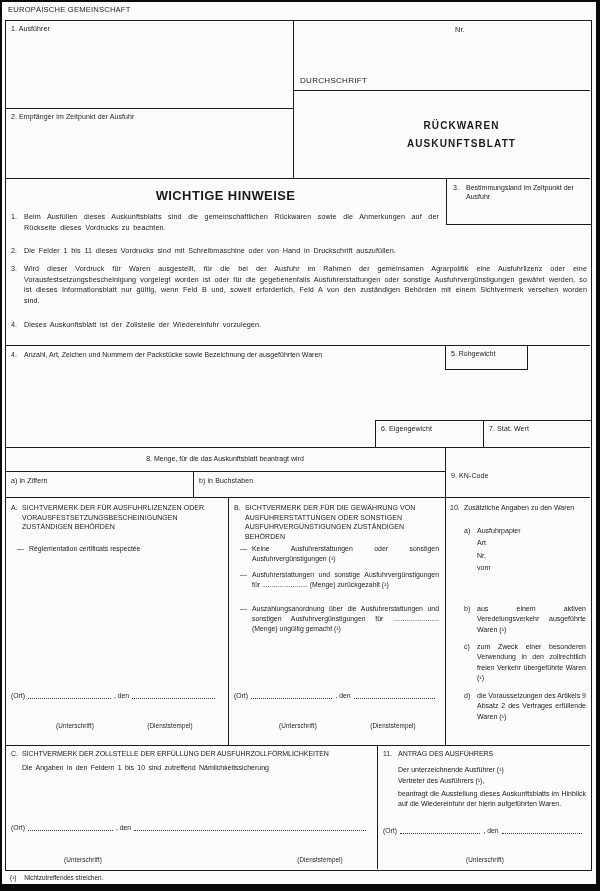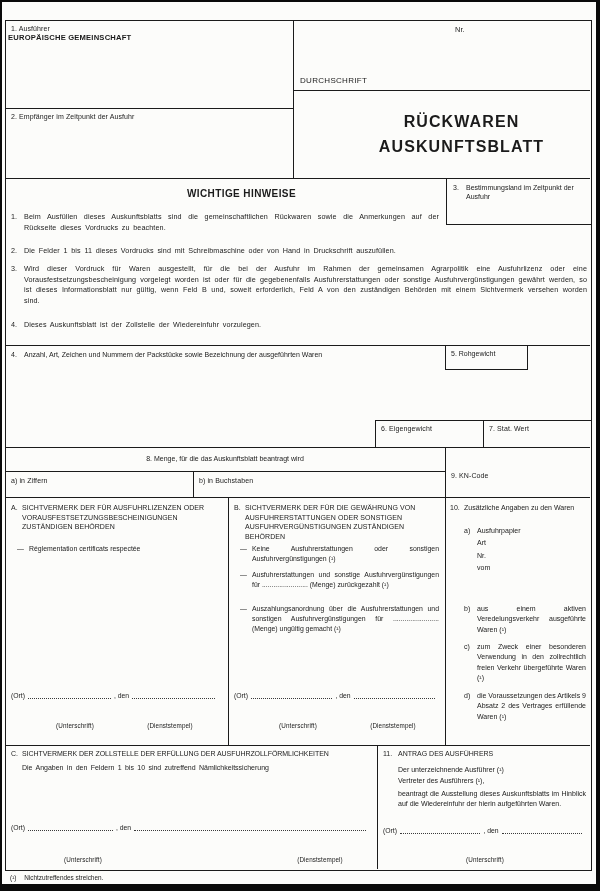--- a/index.html
+++ b/index.html
@@ -14,40 +14,40 @@
   .small{font-size:6.3px;letter-spacing:.1px;}
   .flexnum{display:flex;}
   .flexnum .num{flex:none;}
   .flexnum .txt{flex:1;}
   .just{text-align:justify;}
   .note{position:absolute;display:flex;font-size:7.2px;line-height:10.6px;word-spacing:1.6px;letter-spacing:.1px;}
   .note .nnum{width:13px;flex:none;}
   .note .ntext{flex:1;text-align:justify;}
   .inf3{font-size:44px;font-weight:bold;letter-spacing:-1.5px;-webkit-text-stroke:1.8px #141414;
         transform:scaleY(.98);transform-origin:left top;line-height:44px;}
-  .bigtitle{font-size:16px;font-weight:bold;letter-spacing:1.1px;padding-left:40px;}
+  .bigtitle{font-size:10px;font-weight:bold;letter-spacing:1.1px;padding-left:40px;}
   .sigrow{position:absolute;display:flex;align-items:flex-end;font-size:6.8px;line-height:8px;}
   .sigrow .dotline{flex:1;border-bottom:1.3px dotted #3a3a3a;margin:0 3px 1px 3px;height:6px;min-width:20px;}
   .sectitle{font-size:7px;line-height:9.6px;letter-spacing:.05px;}
   .dashitem{position:absolute;display:flex;font-size:6.9px;line-height:10.2px;}
   .dashitem .num{width:12px;flex:none;}
   .dashitem .txt{flex:1;text-align:justify;}
   .ctr{text-align:center;}
 </style>
 </head>
 <body>
 
 <div class="root">
 
   <div class="edge" style="left:0;top:0;width:600px;height:2px;"></div>
   <div class="edge" style="left:0;top:0;width:2px;height:891px;"></div>
   <div class="edge" style="left:596px;top:0;width:4px;height:891px;"></div>
   <div class="edge" style="left:0;top:884px;width:600px;height:7px;"></div>
 
-  <div class="abs" style="left:8px;top:5px;font-size:7.6px;font-weight:bold;letter-spacing:.2px;margin-top:28px;">EUROPÄISCHE GEMEINSCHAFT</div>
+  <div class="abs" style="left:8px;top:5px;font-size:7.6px;font-weight:normal;letter-spacing:.2px;">EUROPÄISCHE GEMEINSCHAFT</div>
 
   <div class="frame" style="left:5px;top:20px;width:585px;height:849px;"></div>
 
   <div class="vl" style="left:293px;top:20px;height:158px;"></div>
   <div class="hl" style="left:5px;top:108px;width:288px;"></div>
   <div class="hl" style="left:293px;top:90px;width:297px;"></div>
   <div class="hl" style="left:5px;top:178px;width:585px;"></div>
 
   <div class="lbl" style="left:11px;top:25px;">1.  Ausführer</div>
   <div class="abs" style="left:11px;top:36px;width:270px;height:66px;"></div>
@@ -64,21 +64,21 @@
     <div class="bigtitle">AUSKUNFTSBLATT</div>
   </div>
 
   <div class="abs" style="left:446px;top:178px;width:144px;height:46px;border-left:1px solid #1b1b1b;border-bottom:1px solid #1b1b1b;">
     <div class="flexnum" style="margin:5px 4px 0 6px;font-size:7px;line-height:9px;">
       <span class="num" style="width:13px;">3.</span>
       <span class="txt">Bestimmungsland im Zeitpunkt der Ausfuhr</span>
     </div>
   </div>
 
-  <div class="abs ctr" style="left:21px;top:188px;width:441px;font-size:10px;font-weight:bold;letter-spacing:.4px;">WICHTIGE HINWEISE</div>
+  <div class="abs ctr" style="left:5px;top:188px;width:441px;font-size:13px;font-weight:bold;letter-spacing:.4px;">WICHTIGE HINWEISE</div>
 
   <div class="note" style="left:11px;top:212px;width:428px;">
     <span class="nnum">1.</span>
     <span class="ntext">Beim Ausfüllen dieses Auskunftsblatts sind die gemeinschaftlichen Rückwaren sowie die Anmerkungen auf der Rückseite dieses Vordrucks zu beachten.</span>
   </div>
   <div class="note" style="left:11px;top:246px;width:560px;">
     <span class="nnum">2.</span>
     <span class="ntext" style="text-align:left;">Die Felder 1 bis 11 dieses Vordrucks sind mit Schreibmaschine oder von Hand in Druckschrift auszufüllen.</span>
   </div>
   <div class="note" style="left:11px;top:264px;width:576px;">

